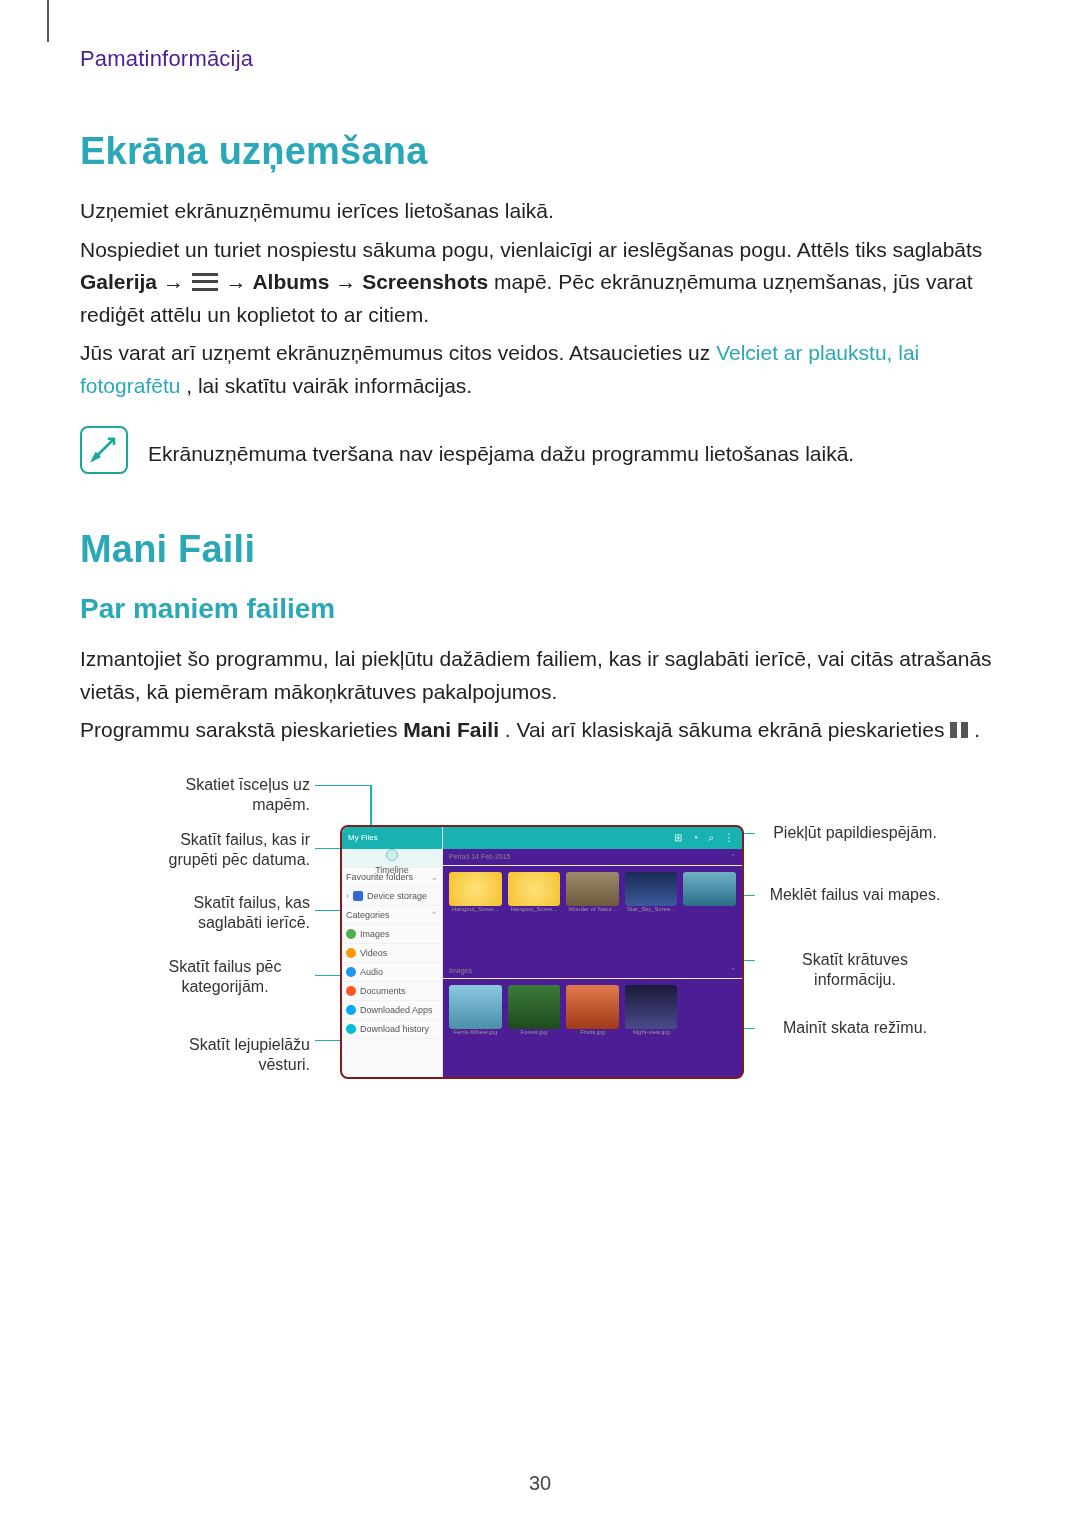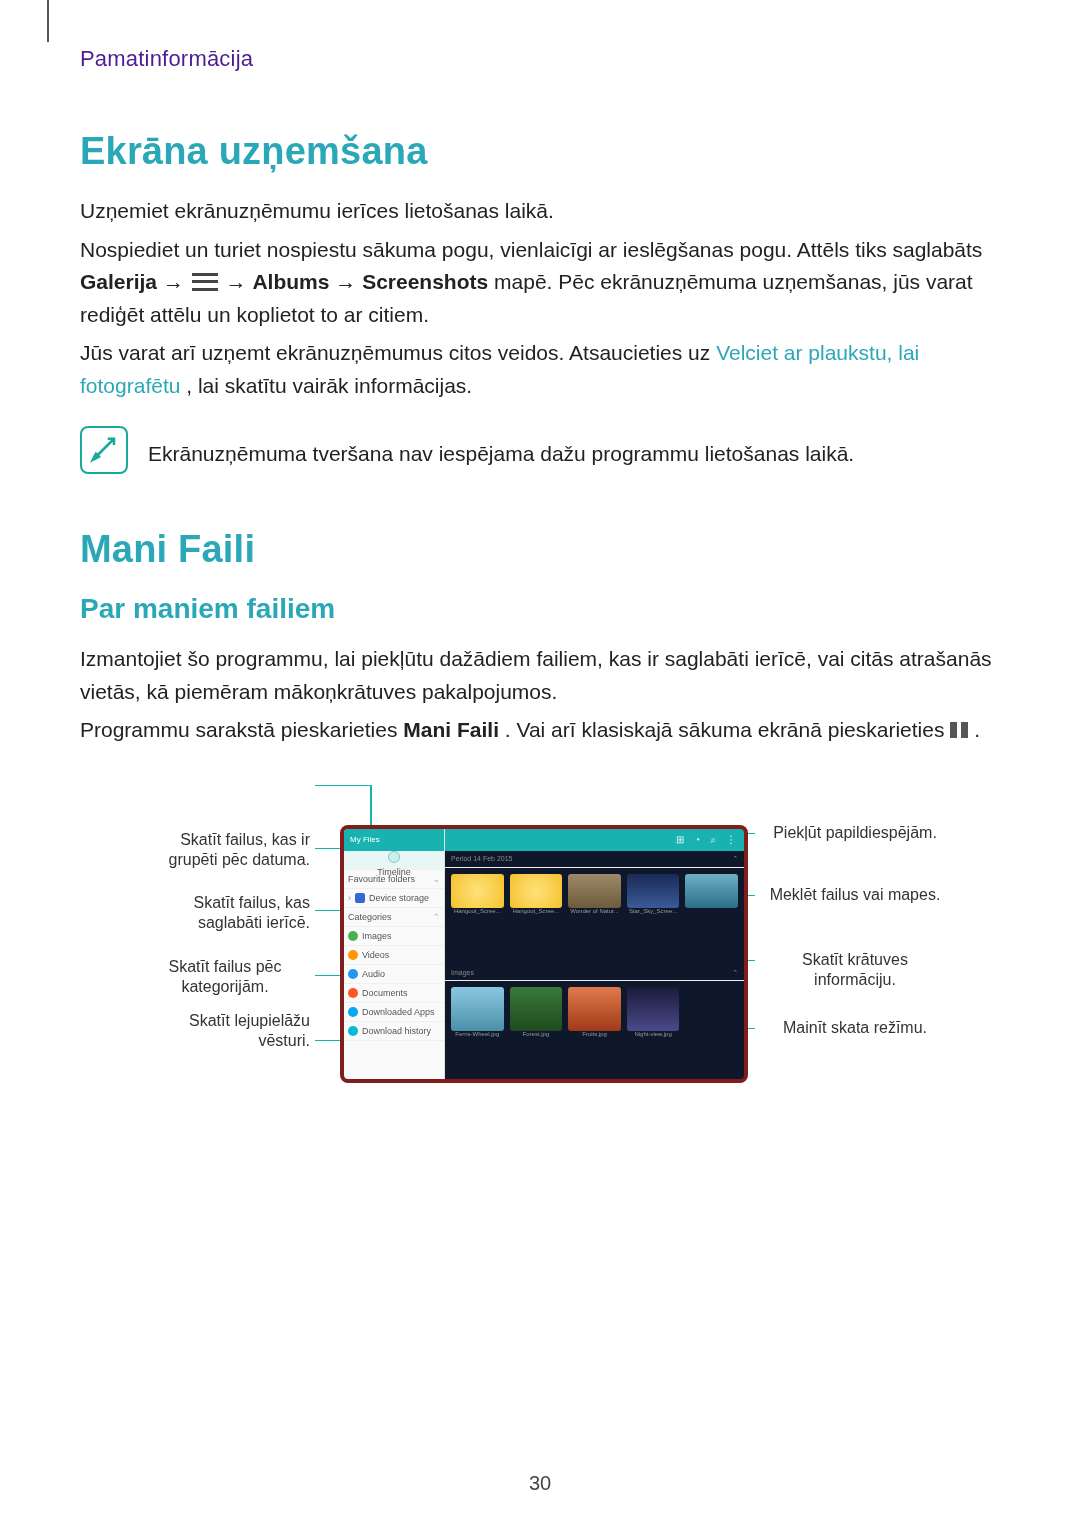--- a/index.html
+++ b/index.html
@@ -89,23 +89,23 @@
   .diagram-wrap {
     position: relative;
     width: 800px;
     margin: 28px auto 0 auto;
     height: 330px;
   }
   .device {
     position: absolute;
     left: 200px; top: 50px;
     width: 400px; height: 250px;
-    border: 4px solid #7f1d1d;
+    border: 2px solid #7f1d1d;
     border-radius: 8px;
-    background: #0f172a;
+    background: #4c1d95;
     display: flex;
     font-size: 9px;
     overflow: hidden;
   }
   .dev-side {
     width: 100px; border-right: 1px solid #e2e2e2; background: #fafafa;
     display: flex; flex-direction: column;
   }
   .dev-side-header {
     background: #18b3b0; height: 22px; color: #fff; display:flex; align-items:center;
@@ -203,24 +203,25 @@
   <p class="body" style="">
     <span>Programmu sarakstā pieskarieties </span>
     <span class="bold">Mani Faili</span>
     <span>. Vai arī klasiskajā sākuma ekrānā pieskarieties </span>
     <span class="small-grid-icon"></span>
     <span>.</span>
   </p>
 
   <div class="diagram-wrap">
 
+    <div class="callout left" style="left:0; top:0;">Skatiet īsceļus uz mapēm.</div>
     <div class="callout left" style="left:0; top:55px;">Skatīt failus, kas ir grupēti pēc datuma.</div>
     <div class="callout left" style="left:0; top:118px;">Skatīt failus, kas saglabāti ierīcē.</div>
     <div class="callout left" style="left:0; top:182px;text-align:center;">Skatīt failus pēc kategorijām.</div>
-    <div class="callout left" style="left:0; top:236px;">Skatīt lejupielāžu vēsturi.</div>
+    <div class="callout left" style="left:0; top:260px;">Skatīt lejupielāžu vēsturi.</div>
 
     <div class="callout right" style="left:620px; top:48px;">Piekļūt papildiespējām.</div>
     <div class="callout right" style="left:620px; top:110px;">Meklēt failus vai mapes.</div>
     <div class="callout right" style="left:620px; top:175px;">Skatīt krātuves informāciju.</div>
     <div class="callout right" style="left:620px; top:243px;">Mainīt skata režīmu.</div>
 
     <div class="line" style="left:175px; top:10px; width:55px;"></div>
     <div class="vline" style="left:230px; top:10px; height:50px;"></div>
 
     <div class="line" style="left:175px; top:73px; width:35px;"></div>

